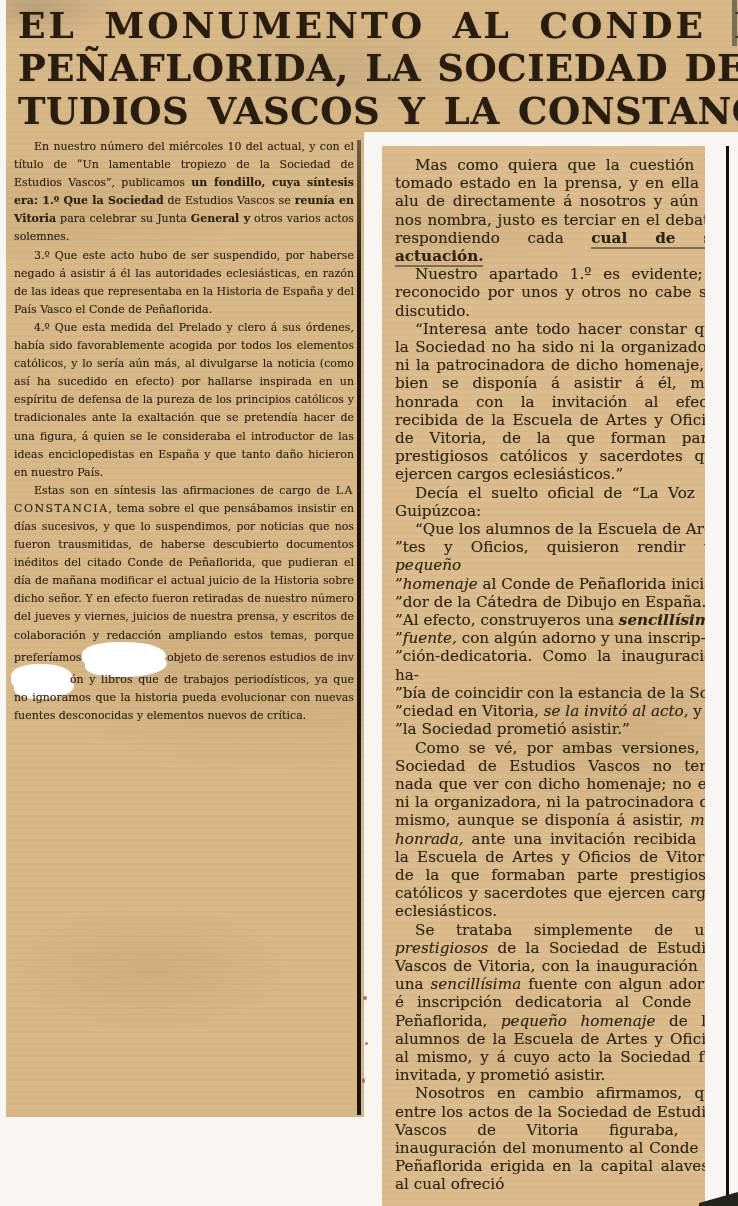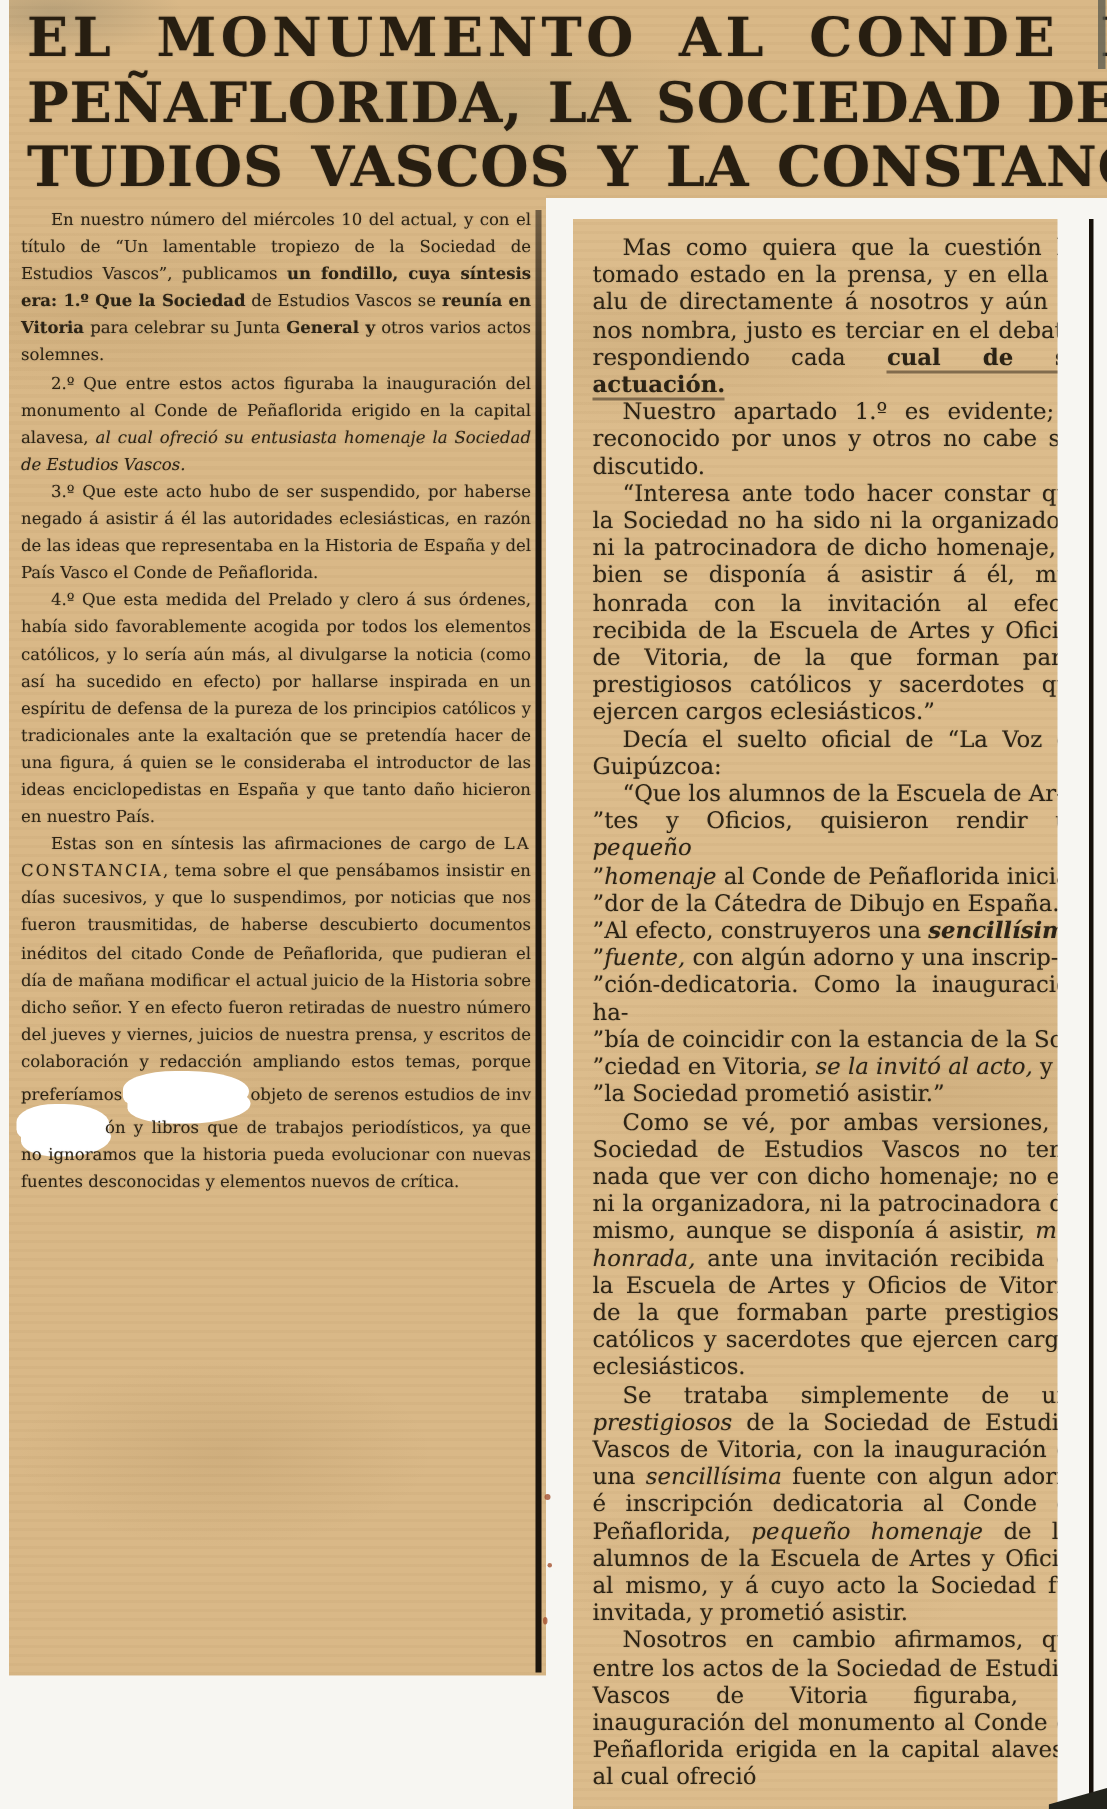--- a/index.html
+++ b/index.html
@@ -59,21 +59,20 @@
   <div class="headline-text">
     <div class="headline-line hl-1">EL MONUMENTO AL CONDE DE</div>
     <div class="headline-line hl-2">PEÑAFLORIDA, LA SOCIEDAD DE ES-</div>
     <div class="headline-line hl-3">TUDIOS VASCOS Y LA CONSTANCIA</div>
   </div>
 </div>
 
 <div class="clip left-clip">
   <div class="coltext left-text">
       <p>En nuestro número del miércoles 10 del actual, y con el título de “Un lamentable tropiezo de la Sociedad de Estudios Vascos”, publicamos <b>un fondillo, cuya síntesis era: 1.º Que la Sociedad</b> de Estudios Vascos se <b>reunía en Vitoria</b> para celebrar su Junta <b>General y</b> otros varios actos solemnes.</p>
-      <p>2.º Que entre estos actos figuraba la inauguración del monumento al Conde de Peñaflorida erigido en la capital alavesa, <i>al cual ofreció su entusiasta homenaje la Sociedad de Estudios Vascos.</i></p>
       <p>3.º Que este acto hubo de ser suspendido, por haberse negado á asistir á él las autoridades eclesiásticas, en razón de las ideas que representaba en la Historia de España y del País Vasco el Conde de Peñaflorida.</p>
       <p>4.º Que esta medida del Prelado y clero á sus órdenes, había sido favorablemente acogida por todos los elementos católicos, y lo sería aún más, al divulgarse la noticia (como así ha sucedido en efecto) por hallarse inspirada en un espíritu de defensa de la pureza de los principios católicos y tradicionales ante la exaltación que se pretendía hacer de una figura, á quien se le consideraba el introductor de las ideas enciclopedistas en España y que tanto daño hicieron en nuestro País.</p>
       <p>Estas son en síntesis las afirmaciones de cargo de <span class="caps">LA CONSTANCIA</span>, tema sobre el que pensábamos insistir en días sucesivos, y que lo suspendimos, por noticias que nos fueron trausmitidas, de haberse descubierto documentos inéditos del citado Conde de Peñaflorida, que pudieran el día de mañana modificar el actual juicio de la Historia sobre dicho señor. Y en efecto fueron retiradas de nuestro número del jueves y viernes, juicios de nuestra prensa, y escritos de colaboración y redacción ampliando estos temas, porque preferíamos <span class="hole hole-a"></span> objeto de serenos estudios de inv<span class="hole hole-b"></span>ón y libros que de trabajos periodísticos, ya que no ignoramos que la historia pueda evolucionar con nuevas fuentes desconocidas y elementos nuevos de crítica.</p>
     </div>
 </div>
 
 <div class="rule rule-left"></div>
 
 <div class="clip right-clip">
   <div class="coltext right-text">

